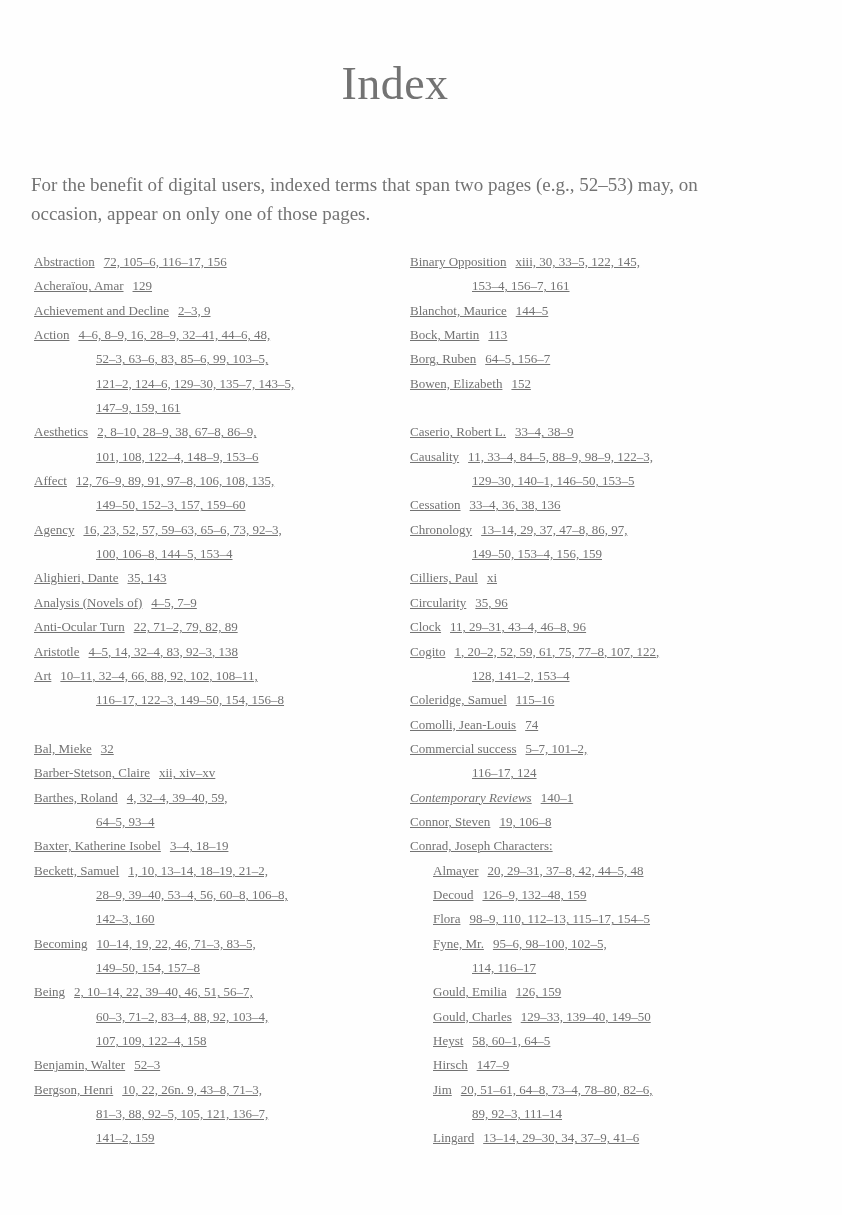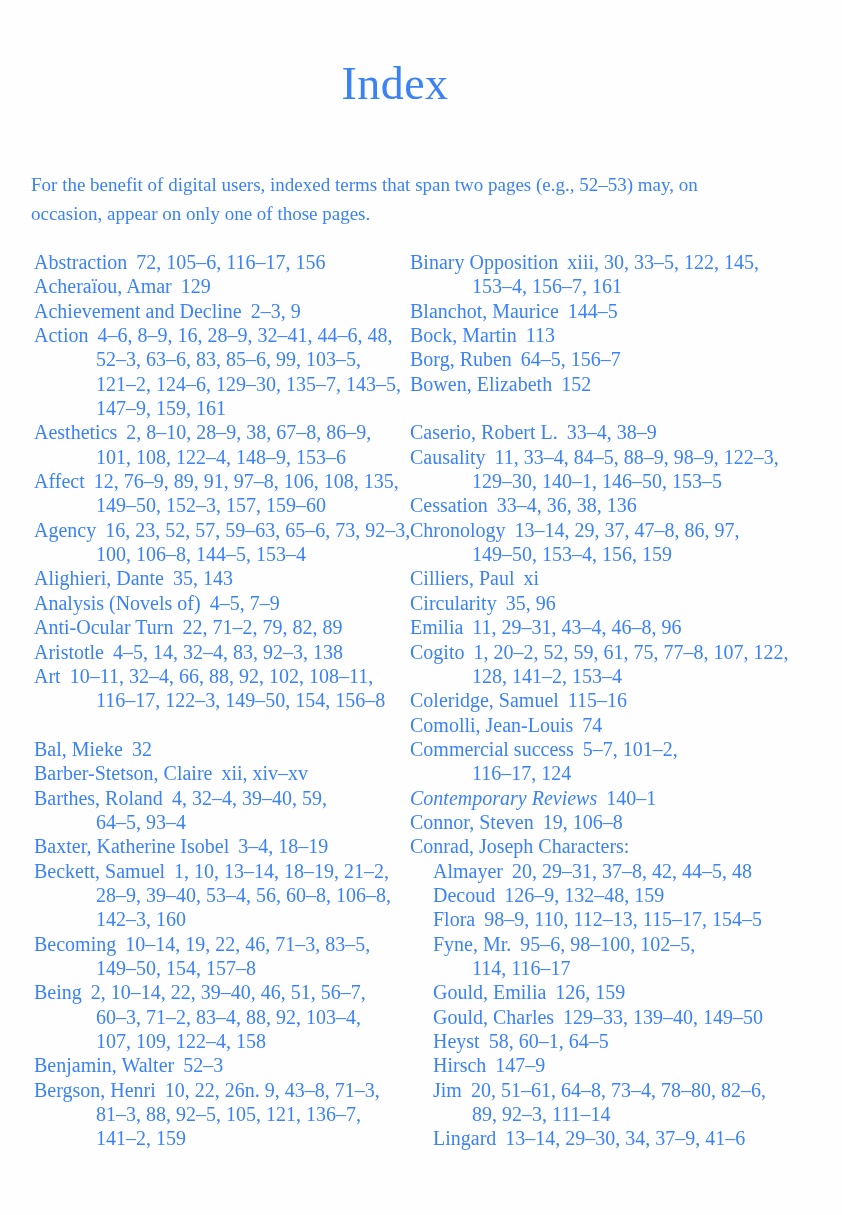--- a/index.html
+++ b/index.html
@@ -5,21 +5,21 @@
   html, body {
     margin: 0;
     padding: 0;
     background: #ffffff;
   }
   .page {
     position: relative;
     width: 842px;
     height: 1215px;
     background: #fefefe;
-    color: #3b82f6;
+    color: #737373;
     font-family: "Liberation Serif", "DejaVu Serif", serif;
     overflow: hidden;
   }
   .title {
     position: absolute;
     top: 28px;
     left: 0;
     width: 790px;
     text-align: center;
     font-size: 46px;
@@ -38,21 +38,22 @@
     white-space: nowrap;
   }
   .columns {
     position: absolute;
     left: 34px;
     top: 250px;
     display: flex;
     align-items: flex-start;
   }
   .col {
-    font-size: 20px;
+    font-size: 13px;
+    text-decoration: underline;
   }
   .col-left  { width: 376px; }
   .col-right { width: 432px; }
   .line {
     height: 24.35px;
     line-height: 24.35px;
     white-space: nowrap;
   }
   .ind0 { padding-left: 0; }
   .ind1 { padding-left: 62px; }
@@ -122,21 +123,21 @@
         <div class="line ind0"><span class="term">Bowen, Elizabeth</span><span class="pages">152</span></div>
         <div class="line ind0"></div>
         <div class="line ind0"><span class="term">Caserio, Robert L.</span><span class="pages">33–4, 38–9</span></div>
         <div class="line ind0"><span class="term">Causality</span><span class="pages">11, 33–4, 84–5, 88–9, 98–9, 122–3,</span></div>
         <div class="line ind1"><span class="cont">129–30, 140–1, 146–50, 153–5</span></div>
         <div class="line ind0"><span class="term">Cessation</span><span class="pages">33–4, 36, 38, 136</span></div>
         <div class="line ind0"><span class="term">Chronology</span><span class="pages">13–14, 29, 37, 47–8, 86, 97,</span></div>
         <div class="line ind1"><span class="cont">149–50, 153–4, 156, 159</span></div>
         <div class="line ind0"><span class="term">Cilliers, Paul</span><span class="pages">xi</span></div>
         <div class="line ind0"><span class="term">Circularity</span><span class="pages">35, 96</span></div>
-        <div class="line ind0"><span class="term">Emilia</span><span class="pages">11, 29–31, 43–4, 46–8, 96</span></div>
+        <div class="line ind0"><span class="term">Clock</span><span class="pages">11, 29–31, 43–4, 46–8, 96</span></div>
         <div class="line ind0"><span class="term">Cogito</span><span class="pages">1, 20–2, 52, 59, 61, 75, 77–8, 107, 122,</span></div>
         <div class="line ind1"><span class="cont">128, 141–2, 153–4</span></div>
         <div class="line ind0"><span class="term">Coleridge, Samuel</span><span class="pages">115–16</span></div>
         <div class="line ind0"><span class="term">Comolli, Jean-Louis</span><span class="pages">74</span></div>
         <div class="line ind0"><span class="term">Commercial success</span><span class="pages">5–7, 101–2,</span></div>
         <div class="line ind1"><span class="cont">116–17, 124</span></div>
         <div class="line ind0"><span class="term italic">Contemporary Reviews</span><span class="pages">140–1</span></div>
         <div class="line ind0"><span class="term">Connor, Steven</span><span class="pages">19, 106–8</span></div>
         <div class="line ind0"><span class="term">Conrad, Joseph Characters:</span></div>
         <div class="line ind2"><span class="term">Almayer</span><span class="pages">20, 29–31, 37–8, 42, 44–5, 48</span></div>

